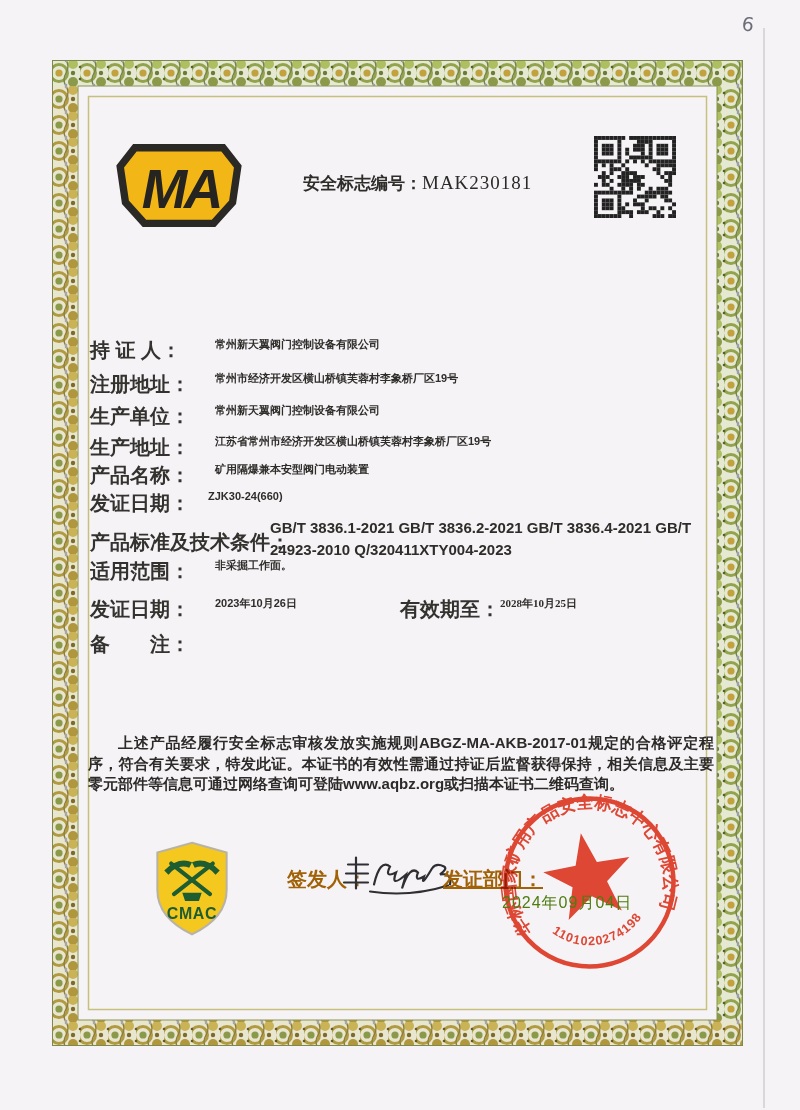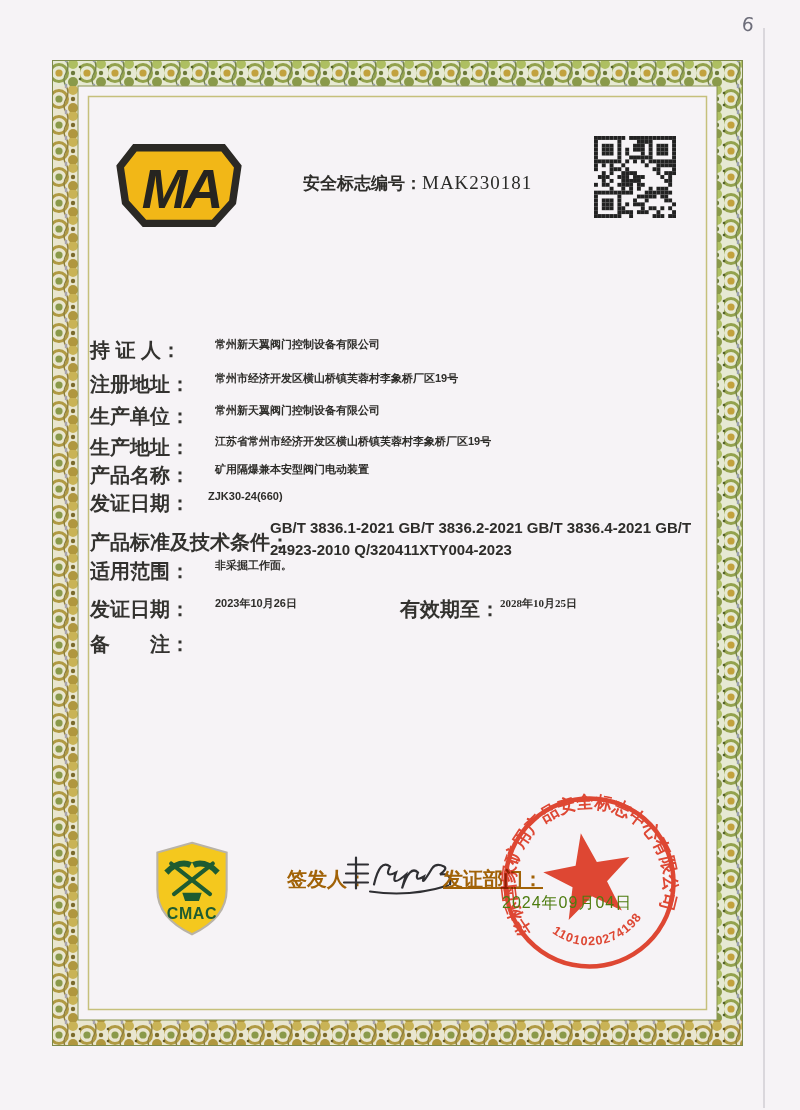--- a/index.html
+++ b/index.html
@@ -347,20 +347,21 @@
   <div class="abs val" style="left:215px;top:558px;">非采掘工作面。</div>
 
   <div class="abs lbl" style="left:90px;top:596px;text-align:right;">发证日期：</div>
   <div class="abs val" style="left:215px;top:596px;">2023年10月26日</div>
   <div class="abs lbl" style="left:400px;top:596px;">有效期至：</div>
   <div class="abs val" style="left:500px;top:596px;font-family:Liberation Serif, serif;">2028年10月25日</div>
 
   <div class="abs lbl" style="left:90px;top:631px;">备　　注：</div>
   <div class="abs val" style="left:215px;top:631px;"></div>
 
+  <div class="abs statement" style="left:88px;top:733px;">上述产品经履行安全标志审核发放实施规则ABGZ-MA-AKB-2017-01规定的合格评定程序，符合有关要求，特发此证。本证书的有效性需通过持证后监督获得保持，相关信息及主要零元部件等信息可通过网络查询可登陆www.aqbz.org或扫描本证书二维码查询。</div>
 
   <svg class="abs" style="left:150px;top:840px;" width="84" height="97" viewBox="0 0 60 70">
     <path d="M30 2 L55 9 V36 Q55 56 30 68 Q5 56 5 36 V9 Z" fill="#f4c81e" stroke="#b9b3a6" stroke-width="1.5"></path>
     <g stroke="#1e5c31" stroke-width="3" stroke-linecap="round">
       <line x1="15" y1="17" x2="43" y2="39"></line>
       <line x1="45" y1="17" x2="17" y2="39"></line>
     </g>
     <path d="M10 22 Q20 12 30 16 L28 20 Q20 17 13 25 Z" fill="#1e5c31"></path>
     <path d="M50 22 Q40 12 30 16 L32 20 Q40 17 47 25 Z" fill="#1e5c31"></path>
     <path d="M23 38 h14 l-2 6 h-10 Z" fill="#1e5c31"></path>

